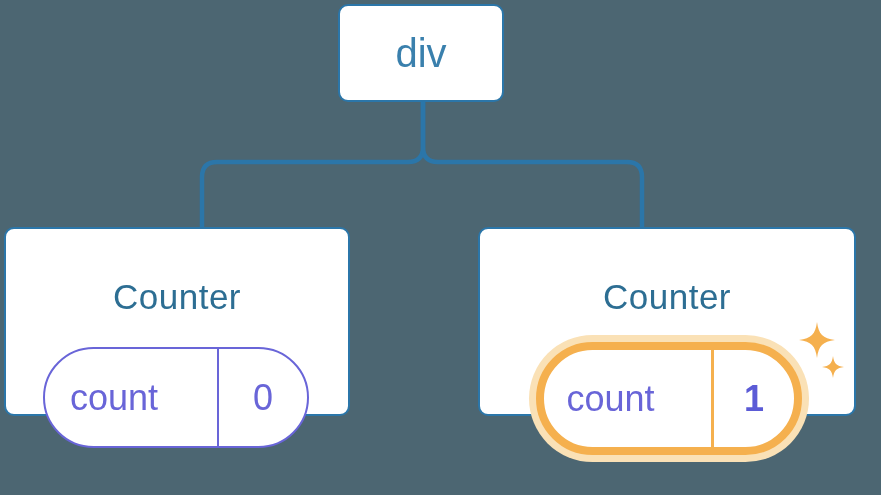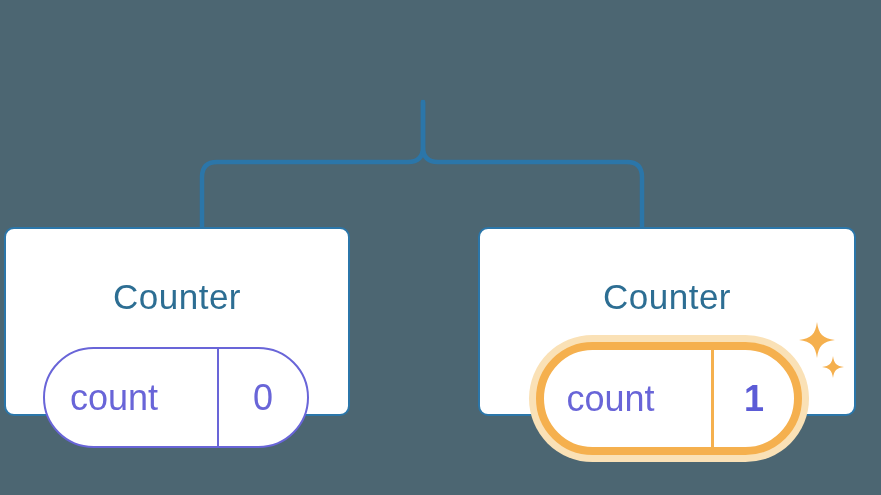--- a/index.html
+++ b/index.html
@@ -104,20 +104,23 @@
 </head>
 <body>
 
 <div class="canvas">
 
   <svg class="connectors" viewBox="0 0 881 495" aria-hidden="true">
     <path class="connector-path" d="M423 102 L423 147 Q423 162 408 162 L217 162 Q202 162 202 177 L202 228"></path>
     <path class="connector-path" d="M423 102 L423 147 Q423 162 438 162 L627 162 Q642 162 642 177 L642 228"></path>
   </svg>
 
+  <div class="root-node">
+    <span class="root-node-label">div</span>
+  </div>
 
   <div class="component-card card-left">
     <div class="card-title">Counter</div>
     <div class="state-pill pill-plain">
       <div class="pill-cell pill-key-cell">
         <span class="pill-key">count</span>
       </div>
       <div class="pill-cell pill-value-cell">
         <span class="pill-value">0</span>
       </div>

